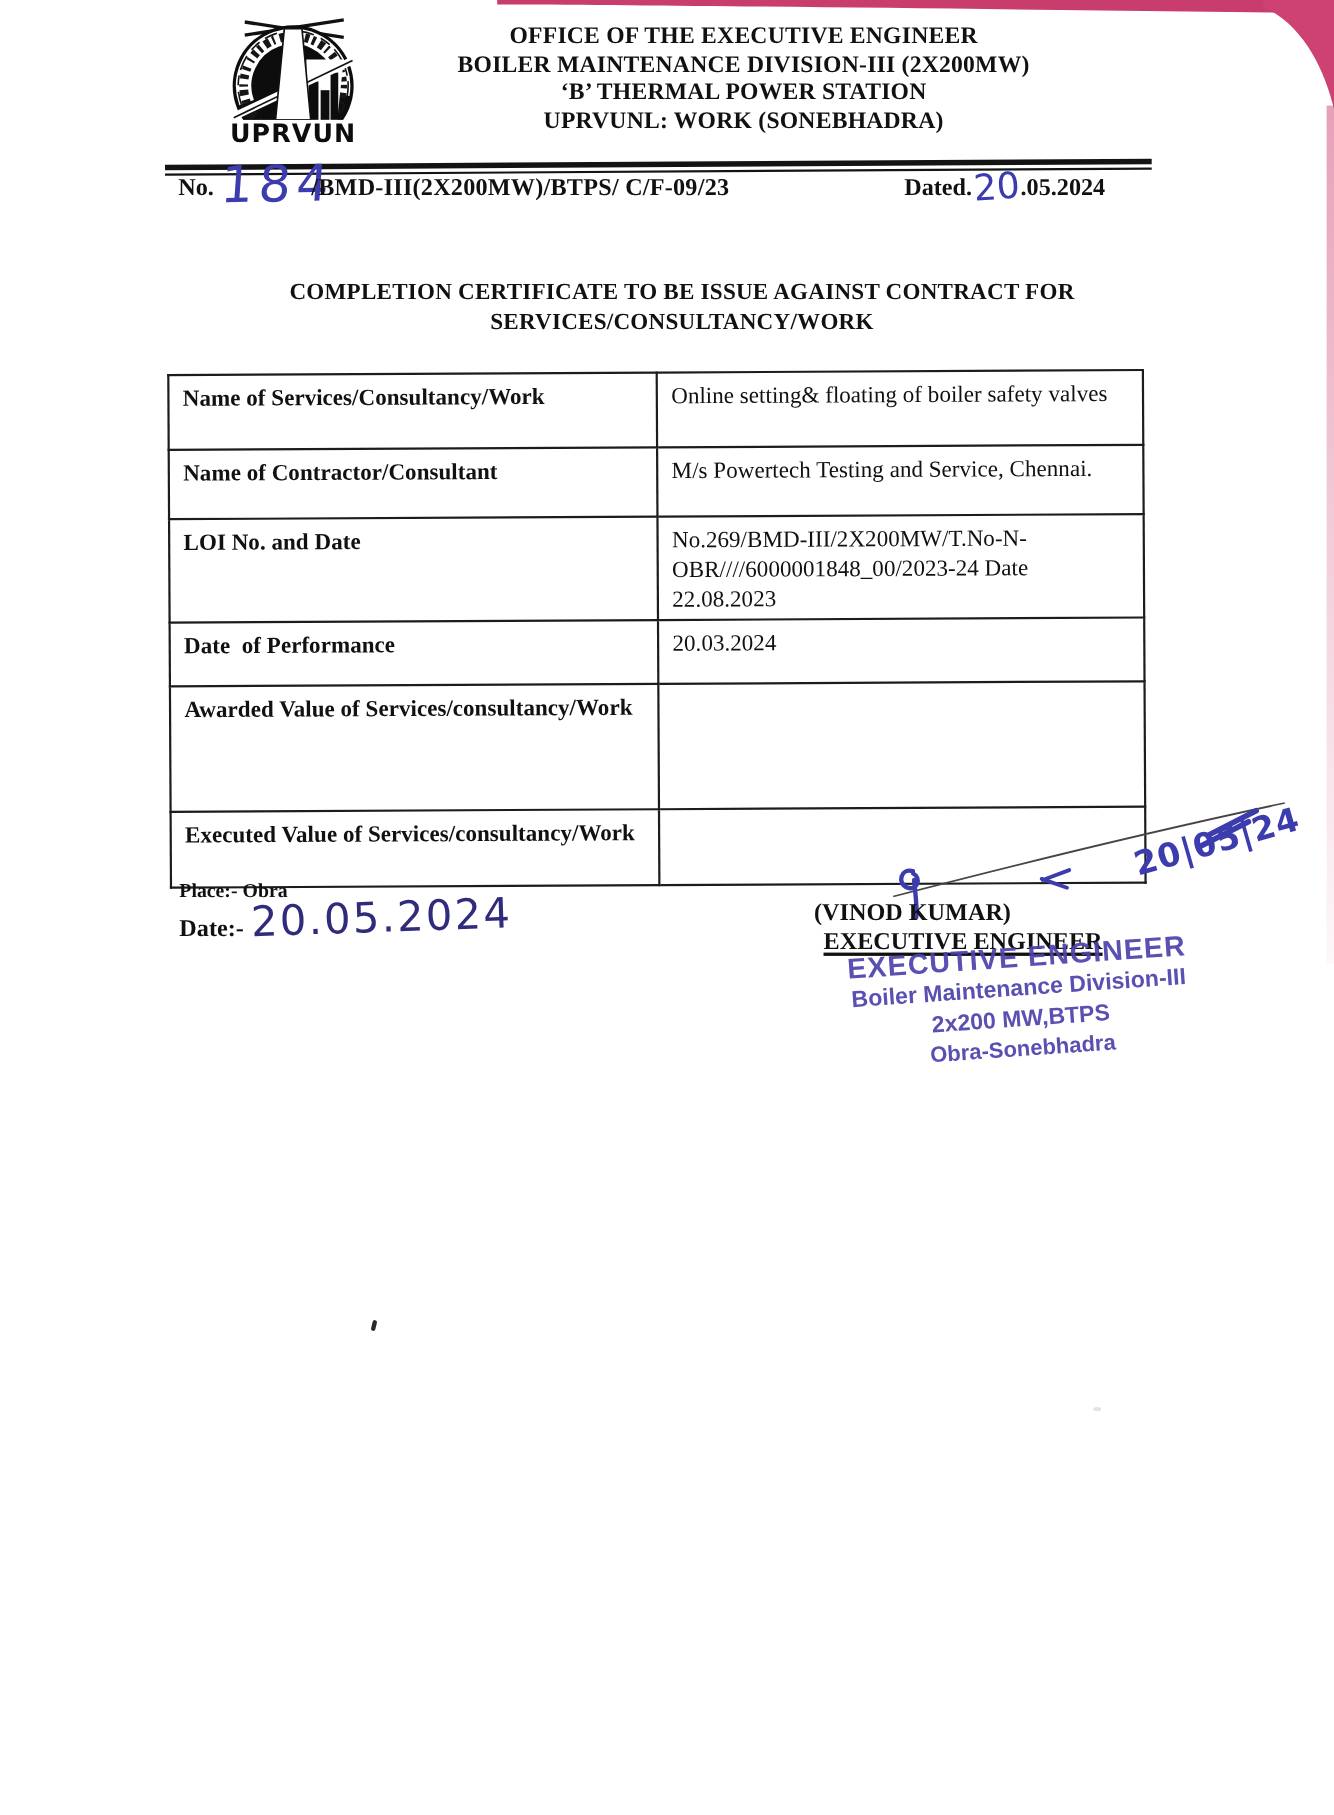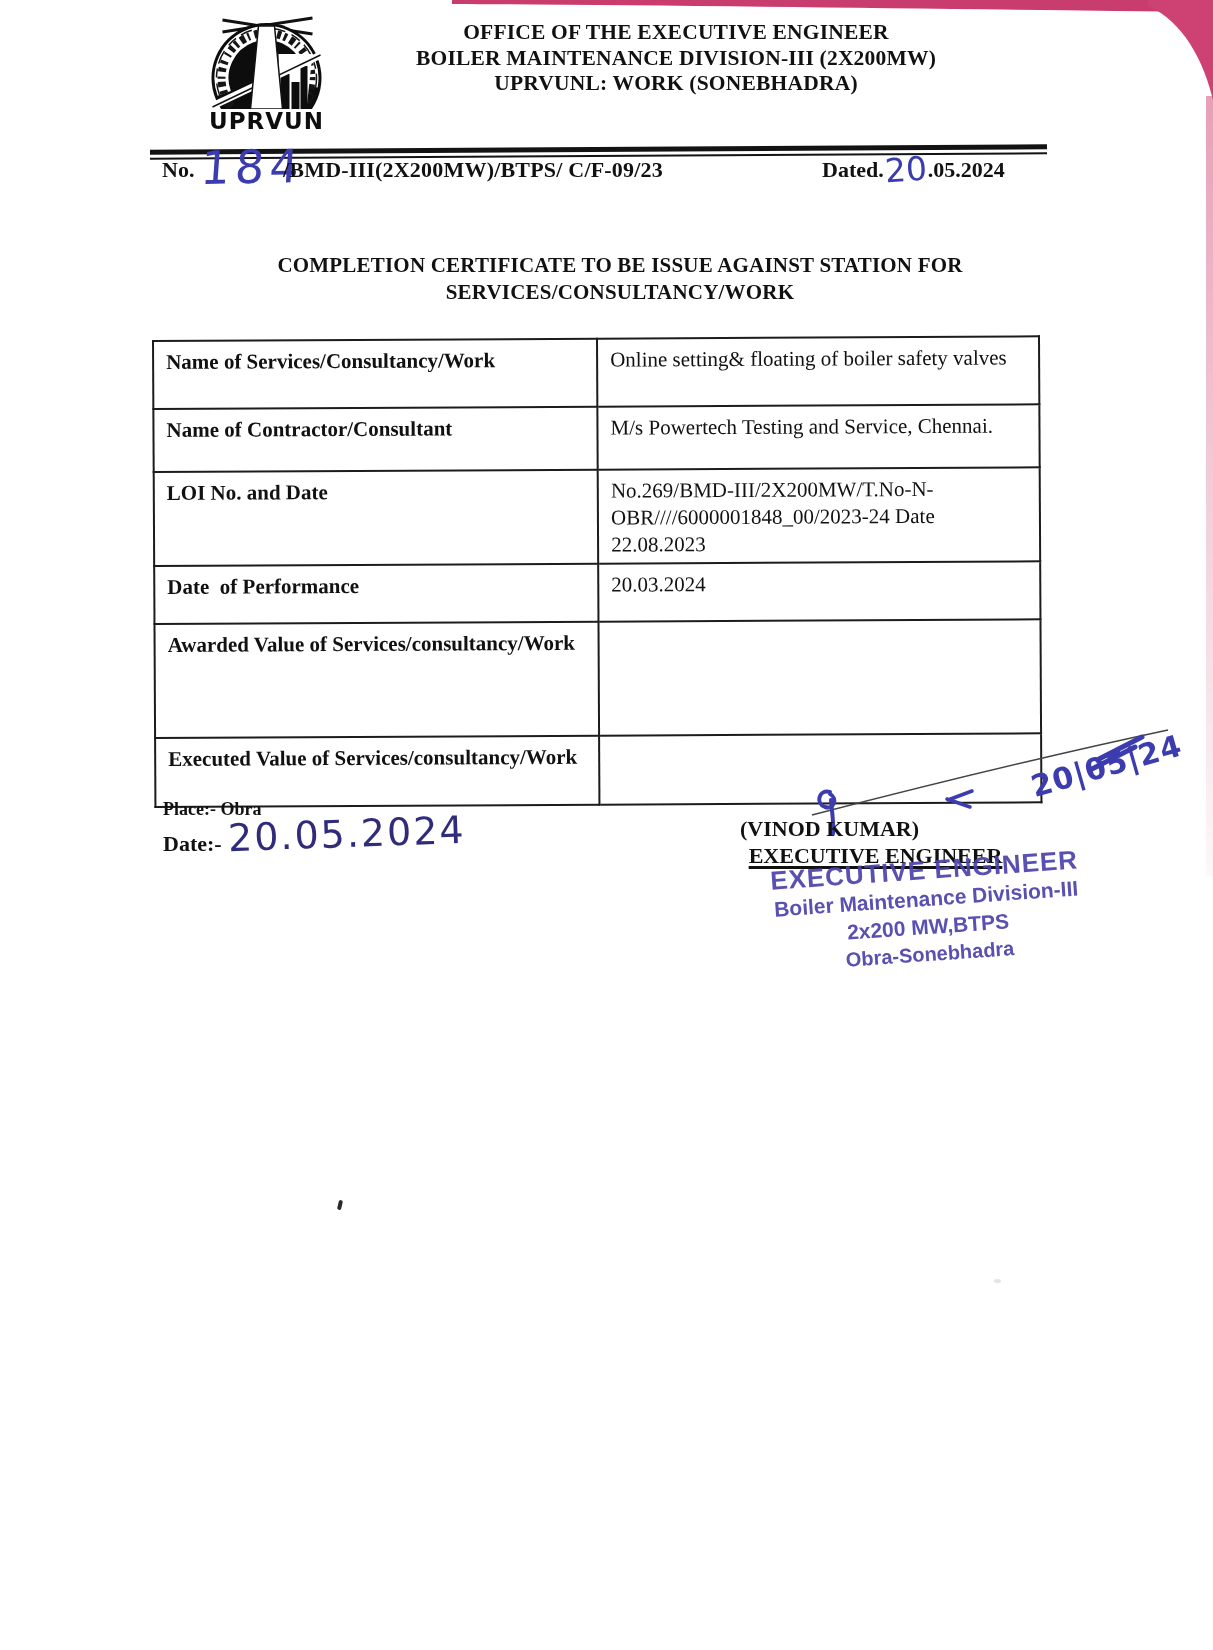--- a/index.html
+++ b/index.html
@@ -105,39 +105,40 @@
 
     <polygon points="64,14 80,14 88,97 56,97" fill="#ffffff" stroke="#111" stroke-width="1.5"></polygon>
 
     <rect x="12" y="97" width="120" height="26" fill="#ffffff"></rect>
     <text x="72" y="117" text-anchor="middle" font-family="DejaVu Sans, sans-serif" font-size="23" font-weight="bold" fill="#0d0d0d" letter-spacing="1">UPRVUN</text>
   </svg>
 
   <div class="abs hdr-text">
     <div class="hdr-line">OFFICE OF THE EXECUTIVE ENGINEER</div>
     <div class="hdr-line">BOILER MAINTENANCE DIVISION-III (2X200MW)</div>
+    <div class="hdr-line">‘B’ THERMAL POWER STATION</div>
     <div class="hdr-line">UPRVUNL: WORK (SONEBHADRA)</div>
   </div>
 
   <div class="abs rule">
     <div class="r1"></div>
       <div class="r2"></div>
   </div>
 
   <div class="abs ref-no">No.</div>
   <div class="abs ref-no-hand">184</div>
   <div class="abs ref-file">/BMD-III(2X200MW)/BTPS/ C/F-09/23</div>
   <div class="abs ref-dated">
     <span class="lbl">Dated.</span>
     <span class="day">20</span>
     <span class="rest">.05.2024</span>
   </div>
 
   <div class="abs title">
-    <div>COMPLETION CERTIFICATE TO BE ISSUE AGAINST STATION FOR</div>
+    <div>COMPLETION CERTIFICATE TO BE ISSUE AGAINST CONTRACT FOR</div>
     <div>SERVICES/CONSULTANCY/WORK</div>
   </div>
 
   <table class="abs ctable">
     <tbody>
         <tr class="h1">
       <td class="lbl">Name of Services/Consultancy/Work</td>
       <td class="val">Online setting&amp; floating of boiler safety valves</td>
     </tr>
     <tr class="h2">

